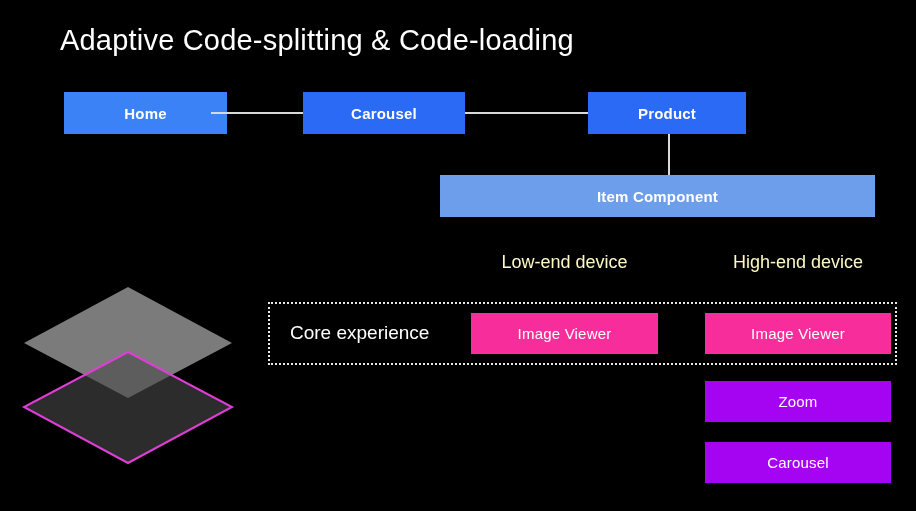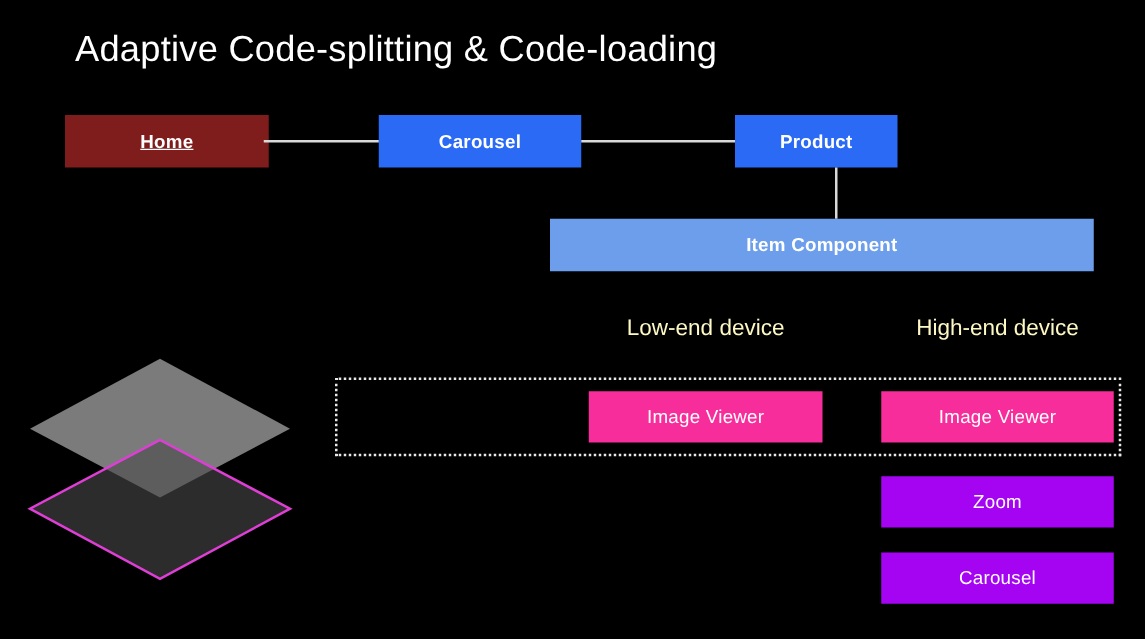--- a/index.html
+++ b/index.html
@@ -81,40 +81,41 @@
     height: 200px;
   }
 </style>
 </head>
 <body>
 
 <div class="slide">
 
   <h1 class="title">Adaptive Code-splitting &amp; Code-loading</h1>
 
-  <div class="node" style="left: 52px; top: 92px; width: 163px; background-color: #7f1d1d; text-decoration: underline;">Home</div>
+  <div class="node" style="left: 64px; top: 92px; width: 163px; background-color: #3b82f6;">Home</div>
 
   <div class="node" style="left: 303px; top: 92px; width: 162px; background-color: rgb(42, 106, 244);">Carousel</div>
 
-  <div class="node" style="left: 588px; top: 92px; width: 130px; background-color: rgb(42, 106, 244);">Product</div>
+  <div class="node" style="left: 588px; top: 92px; width: 158px; background-color: rgb(42, 106, 244);">Product</div>
 
   <div class="line h" style="left: 211px; top: 112px; width: 92px; background-color: rgb(217, 217, 217);"></div>
 
   <div class="line h" style="left: 465px; top: 112px; width: 123px; background-color: rgb(217, 217, 217);"></div>
 
   <div class="line v" style="left: 668px; top: 134px; height: 41px; background-color: rgb(217, 217, 217);"></div>
 
   <div class="node" style="left: 440px; top: 175px; width: 435px; background-color: rgb(109, 158, 235);">Item Component</div>
 
   <div class="device-label" style="left:471px; top:252px; width:187px;">Low-end device</div>
 
   <div class="device-label" style="left:705px; top:252px; width:186px;">High-end device</div>
 
   <div class="dotted-box"></div>
 
+  <div class="core-label">Core experience</div>
 
   <div class="module" style="left: 471px; top: 313px; width: 187px; background-color: rgb(247, 45, 155);">Image Viewer</div>
 
   <div class="module" style="left: 705px; top: 313px; width: 186px; background-color: rgb(247, 45, 155);">Image Viewer</div>
 
   <div class="module" style="left: 705px; top: 442px; width: 186px; background-color: rgb(165, 4, 242);">Carousel</div>
 
   <div class="module" style="left: 705px; top: 381px; width: 186px; background-color: rgb(165, 4, 242);">Zoom</div>
 
   <svg class="illustration" viewBox="0 0 230 200">

